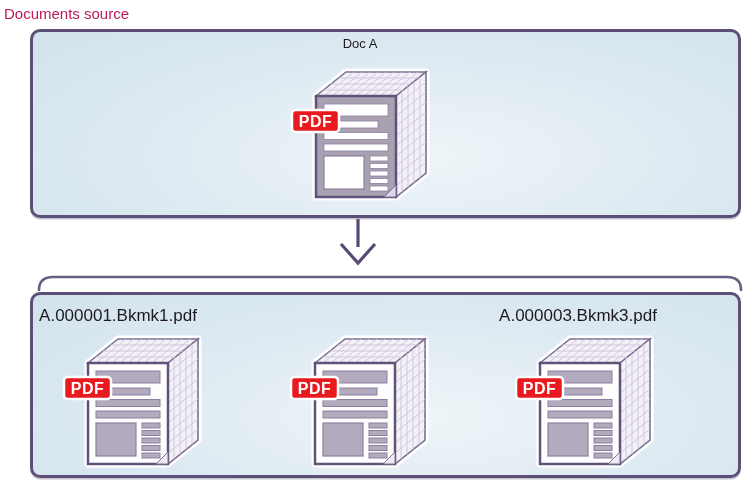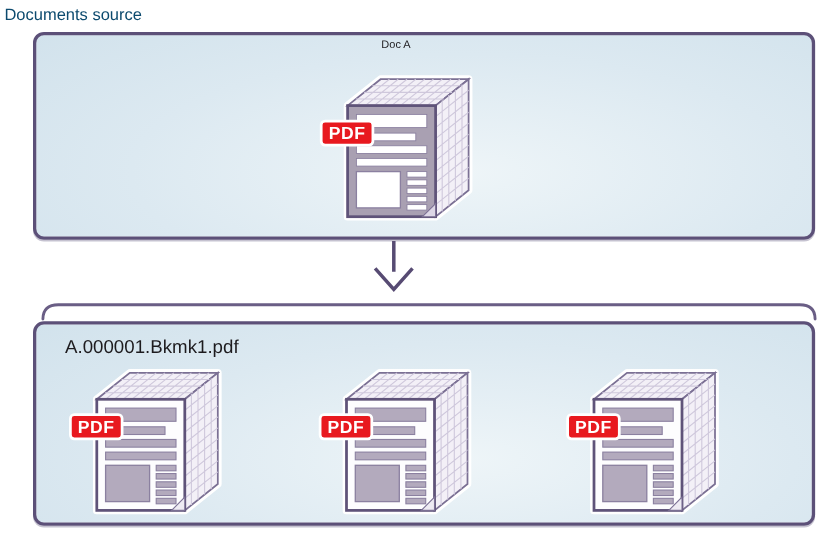--- a/index.html
+++ b/index.html
@@ -1,39 +1,39 @@
 <!DOCTYPE html>
 <html><head>
 <meta charset="utf-8">
 <style>
   html,body{margin:0;padding:0;background:#ffffff;}
   #stage{
     position:relative;width:750px;height:485px;background:#ffffff;
     font-family:"Liberation Sans",sans-serif;color:#1d1b1e;overflow:hidden;
   }
   .section-label{
-    position:absolute;font-size:15px;line-height:18px;color:#0c4a6e;
+    position:absolute;font-size:15px;line-height:18px;color:#be185d;
   }
   .label-source{left:4px;top:5px;}
   .label-result{left:4px;top:252px;}
   .big-box{
     position:absolute;border:3px solid #5c5078;border-radius:10px;
     background:radial-gradient(95% 130% at 55% 68%, #eef5f8 0%, #dce9f1 45%, #cbdee9 100%);
     box-shadow:0 1.5px 0 rgba(90,80,120,0.35);
   }
   .box-source{left:30px;top:29px;width:705px;height:183px;}
   .box-result{left:30px;top:292px;width:705px;height:180px;}
   .doc-a-label{
     position:absolute;left:290px;top:36px;width:140px;text-align:center;
-    font-size:10px;
+    font-size:13px;
   }
   .file-label{
     position:absolute;top:306px;width:220px;text-align:center;font-size:17px;
   }
-  .file1{left:28px;} .file2{left:243px;} .file3{left:468px;}
+  .file1{left:8px;} .file2{left:243px;} .file3{left:468px;}
   .doc-icon{position:absolute;width:140px;height:134px;}
   .icon-doc-a{left:290px;top:68px;}
   .icon-f1{left:62px;top:335px;}
   .icon-f2{left:289px;top:335px;}
   .icon-f3{left:514px;top:335px;}
   .arrow-svg{position:absolute;left:338px;top:218px;width:40px;height:48px;}
   .brace-svg{position:absolute;left:37px;top:274px;width:706px;height:18px;}
   .pdf-text{font-family:"Liberation Sans",sans-serif;font-weight:bold;font-size:16px;letter-spacing:0.5px;}
 </style>
 </head>
@@ -106,20 +106,21 @@
   </svg>
 
 
   <svg class="brace-svg" viewBox="0 0 706 18">
     <path d="M2,16 Q2,3 16,3 L690,3 Q704,3 704,16" stroke="#6a5e85" stroke-width="2.6" fill="none" stroke-linecap="round"></path>
   </svg>
 
   <div class="big-box box-result"></div>
 
   <div class="file-label file1">A.000001.Bkmk1.pdf</div>
+  <div class="file-label file3">A.000003.Bkmk3.pdf</div>
 
   <svg class="doc-icon icon-f1" viewBox="0 0 140 134">
     <use href="#stack-light"></use>
   </svg>
   <svg class="doc-icon icon-f2" viewBox="0 0 140 134">
     <use href="#stack-light"></use>
   </svg>
   <svg class="doc-icon icon-f3" viewBox="0 0 140 134">
     <use href="#stack-light"></use>
   </svg>

